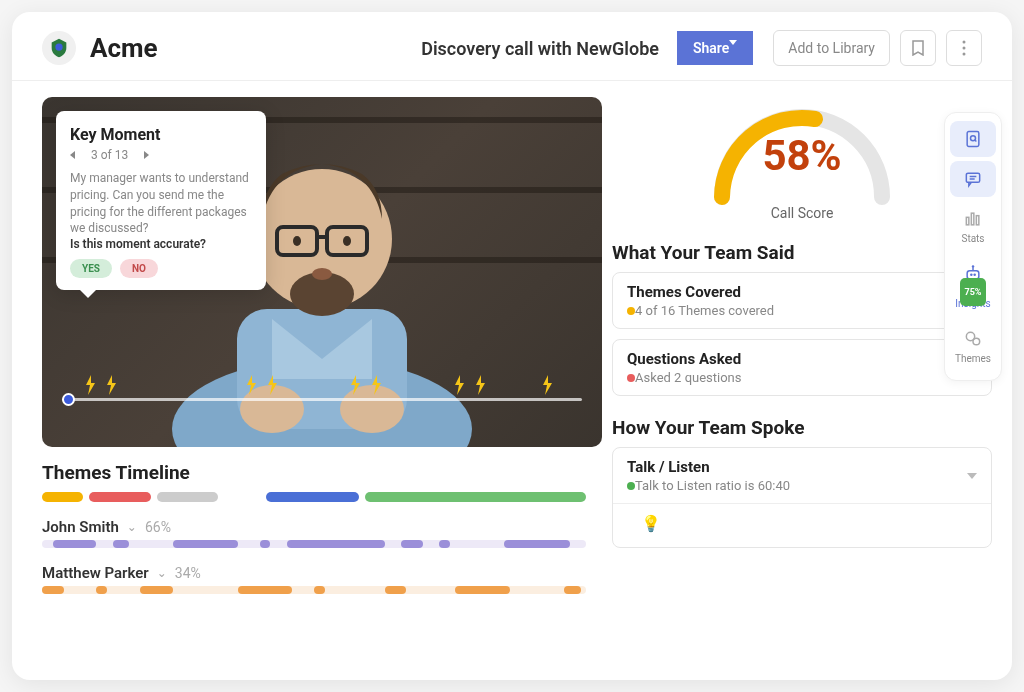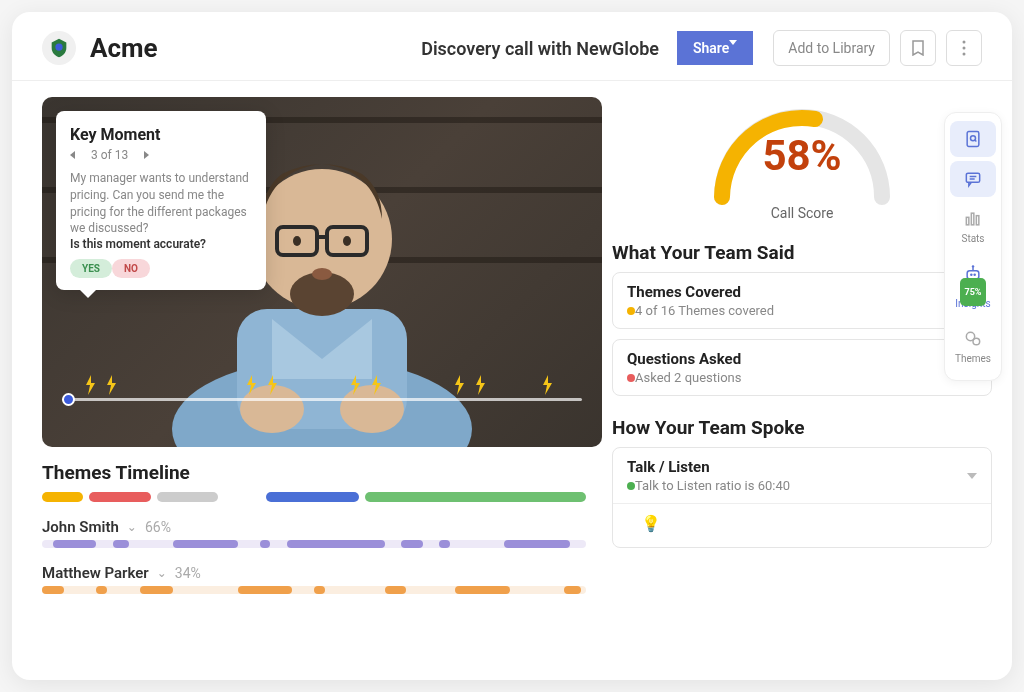--- a/index.html
+++ b/index.html
@@ -21,21 +21,21 @@
 .shelf { position:absolute; background: rgba(20,15,10,0.4); }
 .person { position:absolute; left:50%; top:52%; transform:translate(-50%,-50%); }
 .overlay-card { position: absolute; top: 14px; left: 14px; width: 210px; background: #fff; border-radius: 8px; padding: 14px 14px 12px 14px; box-shadow: 0 4px 20px rgba(0,0,0,0.15); z-index:5; }
 .overlay-card::after { content:""; position:absolute; bottom:-8px; left:24px; width:0; height:0; border-left:8px solid transparent; border-right:8px solid transparent; border-top:8px solid #fff; }
 .km-title { font-size: 16px; font-weight: 700; color: #222; margin-bottom: 4px; }
 .km-nav { display: flex; align-items: center; gap: 16px; font-size: 12px; color: #888; margin-bottom: 8px; }
 .km-nav .tri-l { width:0; height:0; border-top:4px solid transparent; border-bottom:4px solid transparent; border-right:5px solid #888; cursor:pointer; }
 .km-nav .tri-r { width:0; height:0; border-top:4px solid transparent; border-bottom:4px solid transparent; border-left:5px solid #888; cursor:pointer; }
 .km-body { font-size: 12px; color: #888; line-height: 1.4; }
 .km-q { font-size: 12px; font-weight: 600; color: #333; margin-bottom: 8px; }
-.km-btns { display: flex; }
+.km-btns { display: flex; gap: 8px; }
 .pill { border: none; border-radius: 12px; padding: 4px 12px; font-size: 10px; font-weight: 700; cursor: pointer; }
 .pill-yes { background: #d4edda; color: #3a8f4f; }
 .pill-no { background: #f8d7da; color: #c24a4a; }
 .bolts { position: absolute; left: 20px; right: 20px; bottom: 52px; height: 22px; z-index:4; }
 .bolt { position: absolute; bottom: 0; width: 14px; height: 20px; }
 .scrub { position: absolute; left: 20px; right: 20px; bottom: 46px; height: 3px; background: rgba(255,255,255,0.7); border-radius: 2px; z-index:4; }
 .scrub-dot { position: absolute; left: 0; top: -5px; width: 13px; height: 13px; border-radius: 50%; background: #3b5bdb; border: 2px solid #fff; }
 .controls { position: absolute; left: 14px; right: 14px; bottom: 10px; display: flex; align-items: center; color: #fff; font-size: 12px; z-index:4; }
 .controls .time { margin-left: 10px; }
 .controls .right { margin-left: auto; display: flex; align-items: center; gap: 12px; }

